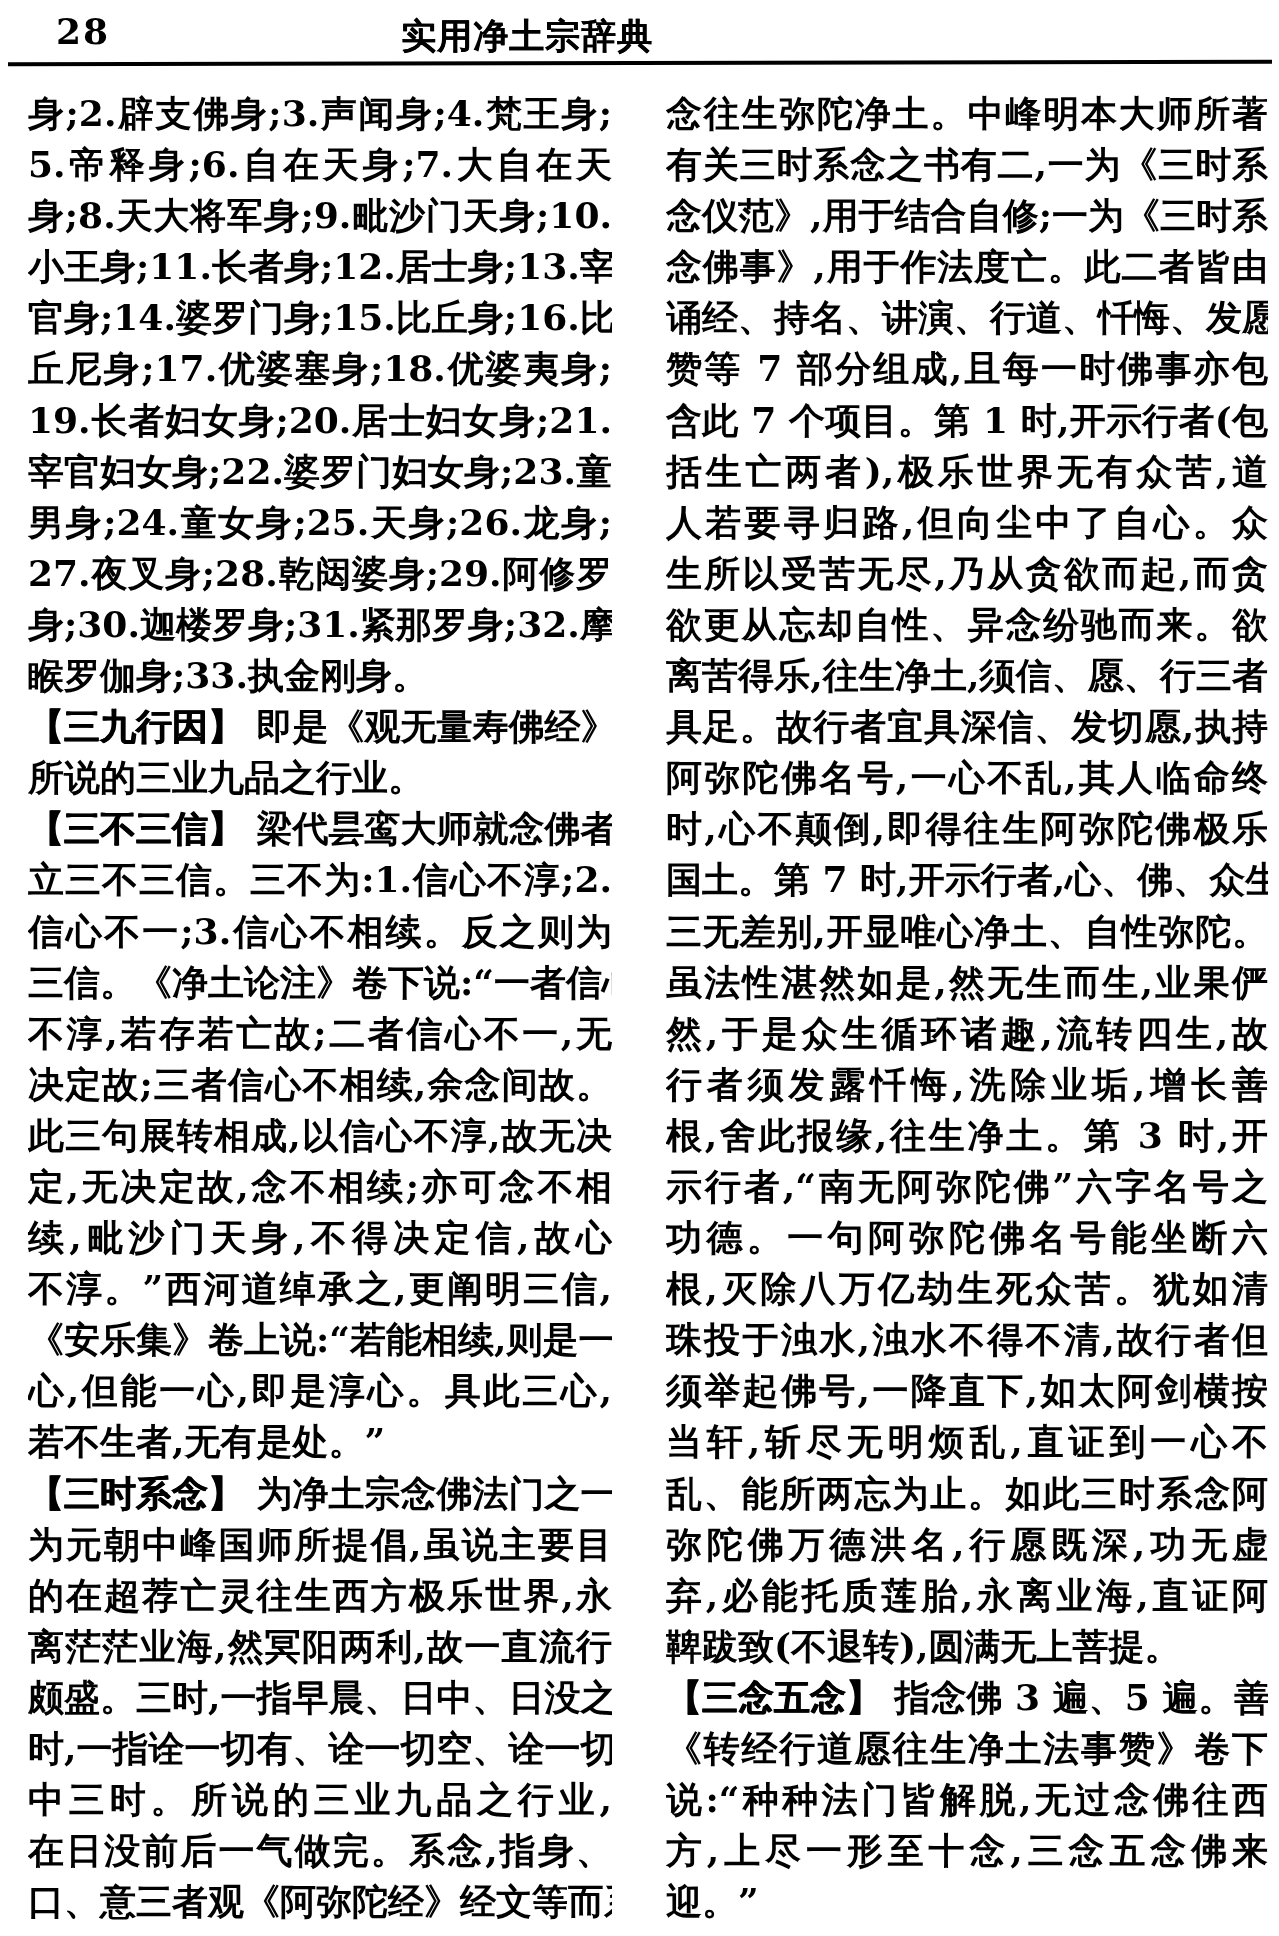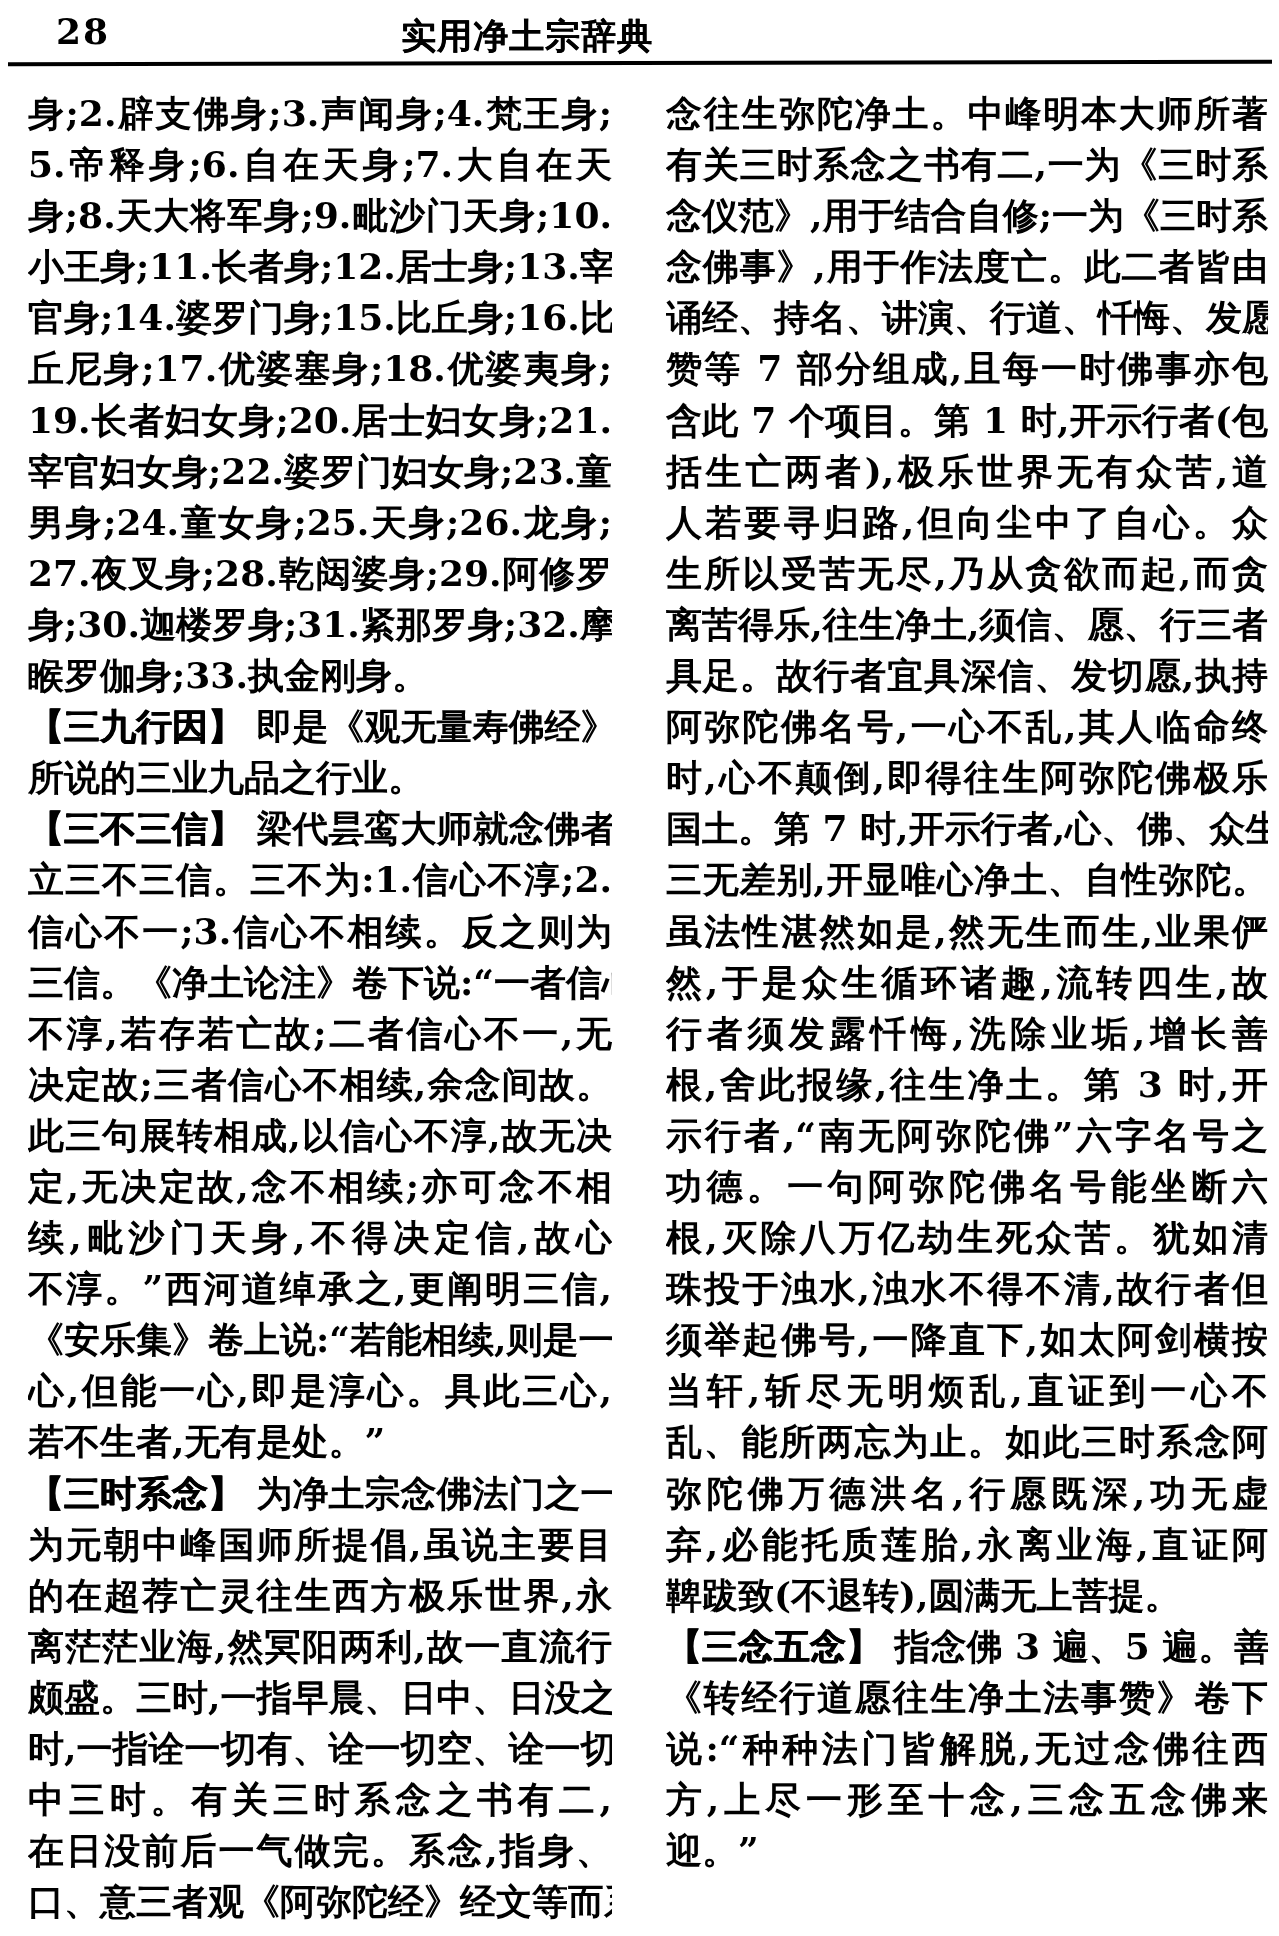--- a/index.html
+++ b/index.html
@@ -105,35 +105,36 @@
       <div class="line">不淳。”西河道绰承之,更阐明三信,</div>
       <div class="line">《安乐集》卷上说:“若能相续,则是一</div>
       <div class="line">心,但能一心,即是淳心。具此三心,</div>
       <div class="line flush">若不生者,无有是处。”</div>
       <div class="line"><span class="hw">【三时系念】</span> 为净土宗念佛法门之一,</div>
       <div class="line">为元朝中峰国师所提倡,虽说主要目</div>
       <div class="line">的在超荐亡灵往生西方极乐世界,永</div>
       <div class="line">离茫茫业海,然冥阳两利,故一直流行</div>
       <div class="line">颇盛。三时,一指早晨、日中、日没之</div>
       <div class="line">时,一指诠一切有、诠一切空、诠一切</div>
-      <div class="line">中三时。有关三时系念之书有二,</div>
+      <div class="line">中三时。所说的三业九品之行业,</div>
       <div class="line">在日没前后一气做完。系念,指身、</div>
       <div class="line">口、意三者观《阿弥陀经》经文等而系</div>
     </div>
   <div class="col right">
       <div class="line">念往生弥陀净土。中峰明本大师所著</div>
       <div class="line">有关三时系念之书有二,一为《三时系</div>
       <div class="line">念仪范》,用于结合自修;一为《三时系</div>
       <div class="line">念佛事》,用于作法度亡。此二者皆由</div>
       <div class="line">诵经、持名、讲演、行道、忏悔、发愿、唱</div>
       <div class="line">赞等 7 部分组成,且每一时佛事亦包</div>
       <div class="line">含此 7 个项目。第 1 时,开示行者(包</div>
       <div class="line">括生亡两者),极乐世界无有众苦,道</div>
       <div class="line">人若要寻归路,但向尘中了自心。众</div>
       <div class="line">生所以受苦无尽,乃从贪欲而起,而贪</div>
+      <div class="line">欲更从忘却自性、异念纷驰而来。欲</div>
       <div class="line">离苦得乐,往生净土,须信、愿、行三者</div>
       <div class="line">具足。故行者宜具深信、发切愿,执持</div>
       <div class="line">阿弥陀佛名号,一心不乱,其人临命终</div>
       <div class="line">时,心不颠倒,即得往生阿弥陀佛极乐</div>
       <div class="line">国土。第 7 时,开示行者,心、佛、众生</div>
       <div class="line">三无差别,开显唯心净土、自性弥陀。</div>
       <div class="line">虽法性湛然如是,然无生而生,业果俨</div>
       <div class="line">然,于是众生循环诸趣,流转四生,故</div>
       <div class="line">行者须发露忏悔,洗除业垢,增长善</div>
       <div class="line">根,舍此报缘,往生净土。第 3 时,开</div>

